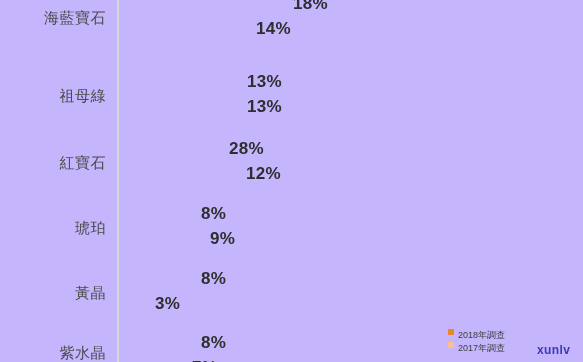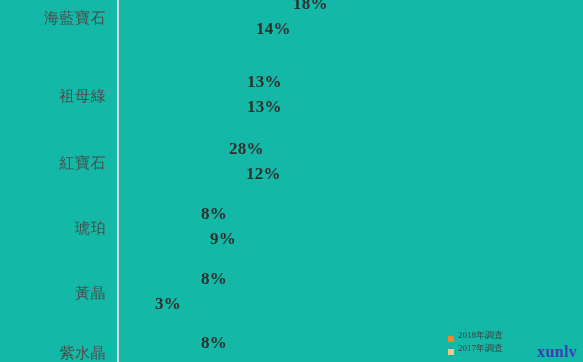--- a/index.html
+++ b/index.html
@@ -9,23 +9,22 @@
     background: #ffffff;
   }
   body {
     font-family: "Liberation Sans", "DejaVu Sans", sans-serif;
   }
 
   #chart-root {
     position: relative;
     width: 583px;
     height: 362px;
-    background: #14b8a6;
+    background: #c4b5fd;
     overflow: hidden;
-    font-family: Liberation Serif, serif;
   }
 
   
   #plot-area {
     position: absolute;
     left: 0;
     top: 0;
     width: 583px;
     height: 362px;
   }
@@ -89,40 +88,40 @@
   #legend {
     position: absolute;
     left: 448px;
     top: 329px;
     font-size: 9px;
     line-height: 13px;
     color: #3d3d3d;
   }
   .legend-entry {
     display: flex;
-    align-items: flex-end;
+    align-items: flex-start;
     height: 13px;
     white-space: nowrap;
   }
   .legend-swatch {
     width: 6px;
     height: 6px;
     margin-right: 4px;
     flex: 0 0 auto;
   }
   .legend-swatch.s2018 { background: #e8882f; }
   .legend-swatch.s2017 { background: #f8c08c; }
   .legend-text { font-size: 9px; }
 
   
   #watermark {
     position: absolute;
     left: 537px;
     top: 343px;
-    font-size: 16px;
+    font-size: 12px;
     font-weight: bold;
     color: #3b3bb5;
     letter-spacing: 0.4px;
   }
 </style>
 </head>
 <body>
 
 <div id="chart-root">
 

